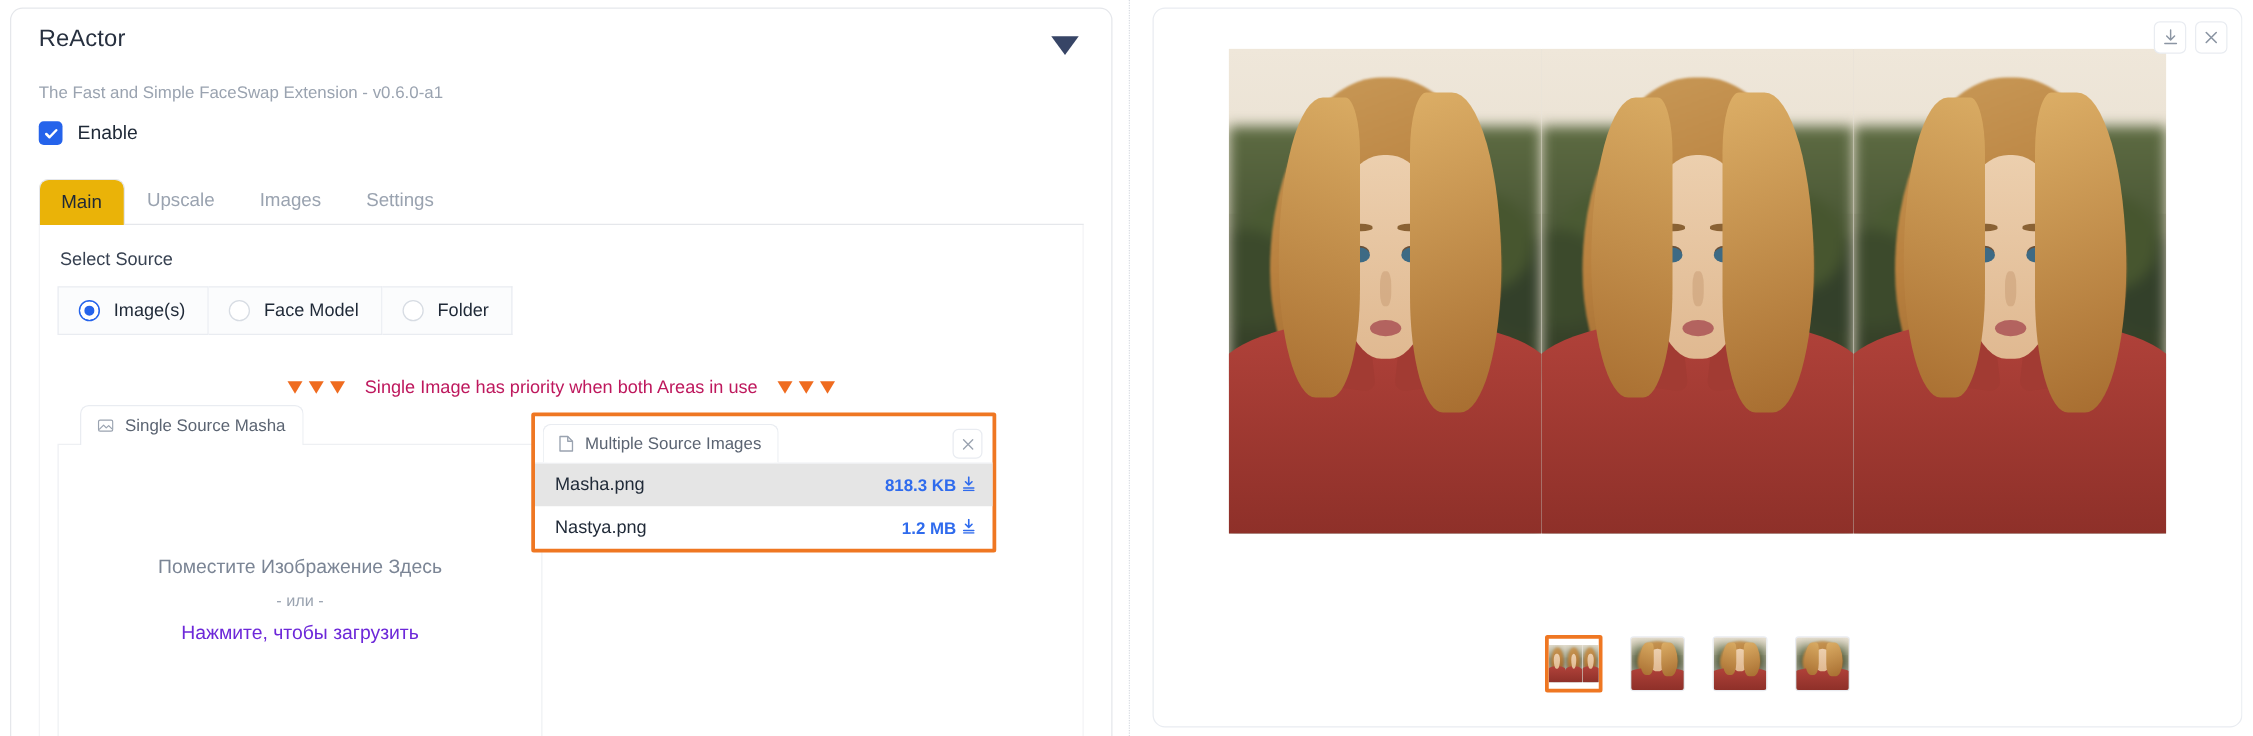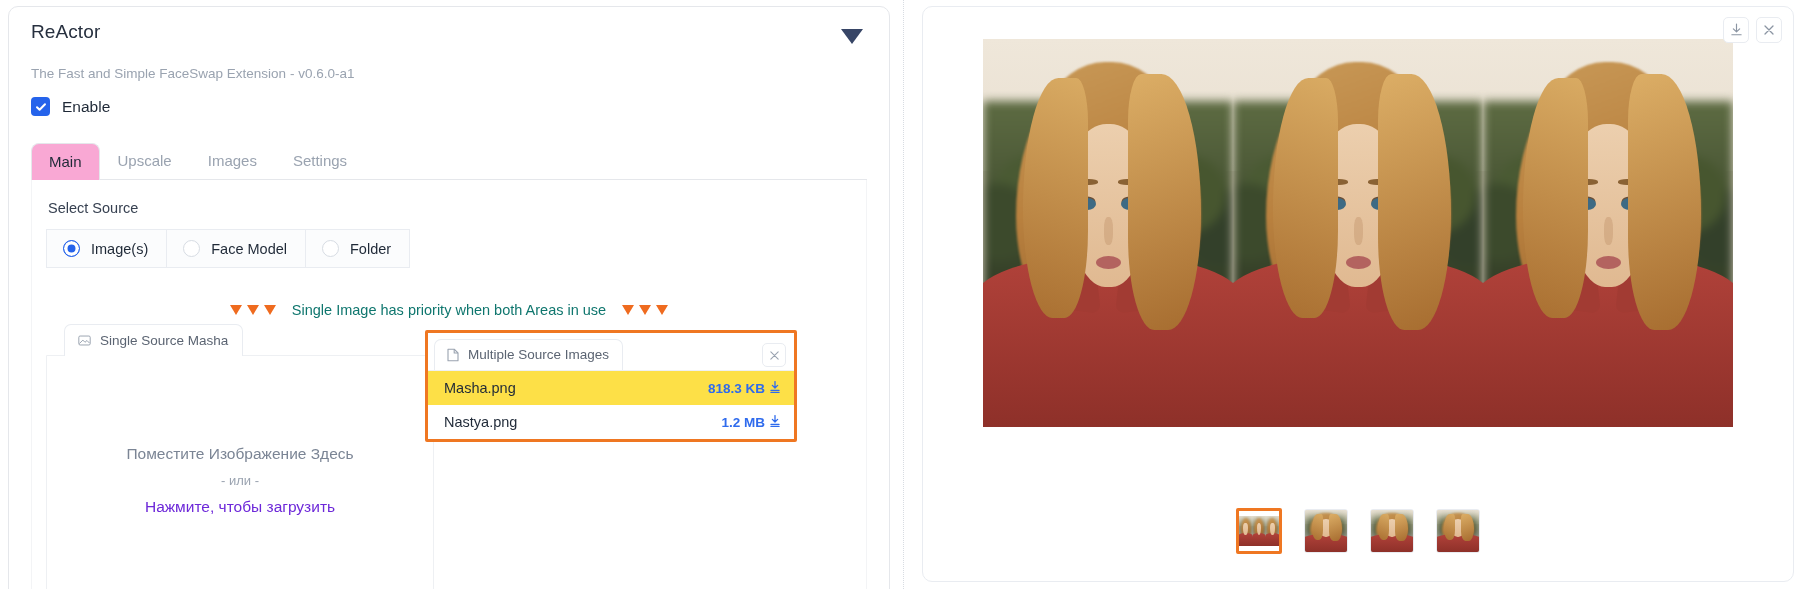--- a/index.html
+++ b/index.html
@@ -38,21 +38,21 @@
 
   
   .tabs-wrap { margin-top: 26px; position: relative; }
   .tabs { display: flex; align-items: flex-end; position: relative; z-index: 2; }
   .tab {
     font-size: 15px; color: #9aa3b0; padding: 9px 17px 9px 17px; cursor: pointer;
     background: transparent; border: 1px solid transparent; border-bottom: none;
     border-radius: 8px 8px 0 0; line-height: 18px;
   }
   .tab.active {
-    color: #1f2937; background: #f9a8d4;
+    color: #1f2937; background: #eab308;
     border-color: #e5e7eb; border-bottom-color: #ffffff;
     position: relative; top: 1px; font-weight: 400;
   }
   .tabs-rule { height: 1px; background: #e5e7eb; margin-top: 0; position: relative; z-index: 1; }
 
   .tab-body { border-left: 1px solid #f3f4f6; border-right: 1px solid #f3f4f6;
               border-bottom: 1px solid #f3f4f6; background: #fff; padding: 18px 14px 0 14px;
               min-height: 440px; position: relative; }
 
   .section-label { font-size: 14.5px; color: #374151; margin: 2px 0 13px 2px; }
@@ -67,21 +67,21 @@
   .radio-item + .radio-item { border-left: none; }
   .radio-dot { width: 17px; height: 17px; border-radius: 50%; border: 1px solid #d7dce3; background: #fff; flex: none; }
   .radio-dot.checked {
     background: #2563eb; border-color: #2563eb;
     box-shadow: inset 0 0 0 3.5px #ffffff;
   }
   .radio-label { font-size: 14.5px; color: #1f2937; white-space: nowrap; }
 
   
   .warning-line {
-    margin-top: 34px; text-align: center; font-size: 14.5px; color: #0f766e;
+    margin-top: 34px; text-align: center; font-size: 14.5px; color: #be185d;
     display: flex; align-items: center; justify-content: center; gap: 16px;
   }
   .tri { width: 0; height: 0; border-left: 6.5px solid transparent; border-right: 6.5px solid transparent;
          border-top: 10px solid #ef6b1f; display: inline-block; }
   .tri-grp { display: inline-flex; gap: 5px; align-items: center; }
 
   
   .upload-row { position: relative; margin-top: 6px; display: flex; }
   .single-src-col { width: 388px; position: relative; }
   .gr-tab-chip {
@@ -115,21 +115,21 @@
   .x-btn {
     width: 24px; height: 24px; border: 1px solid #e9ecf1; border-radius: 5px;
     background: #fff; display: flex; align-items: center; justify-content: center;
     color: #9aa3b0; cursor: pointer; margin-top: 4px;
   }
   .file-list { border-top: 1px solid #eef0f3; }
   .file-row {
     display: flex; align-items: center; justify-content: space-between;
     padding: 9px 14px 9px 16px; font-size: 14.5px; color: #1f2937;
   }
-  .file-row.alt { background: #fde047; }
+  .file-row.alt { background: #e5e5e5; }
   .file-name { white-space: nowrap; }
   .file-size { color: #2f6bed; font-weight: bold; font-size: 13.5px; display: flex; align-items: center; gap: 5px; }
 
   
   .divider {
     position: absolute; left: 903px; top: 0; width: 1px; height: 589px;
     border-left: 1px dotted #d8dce2;
   }
 
   

